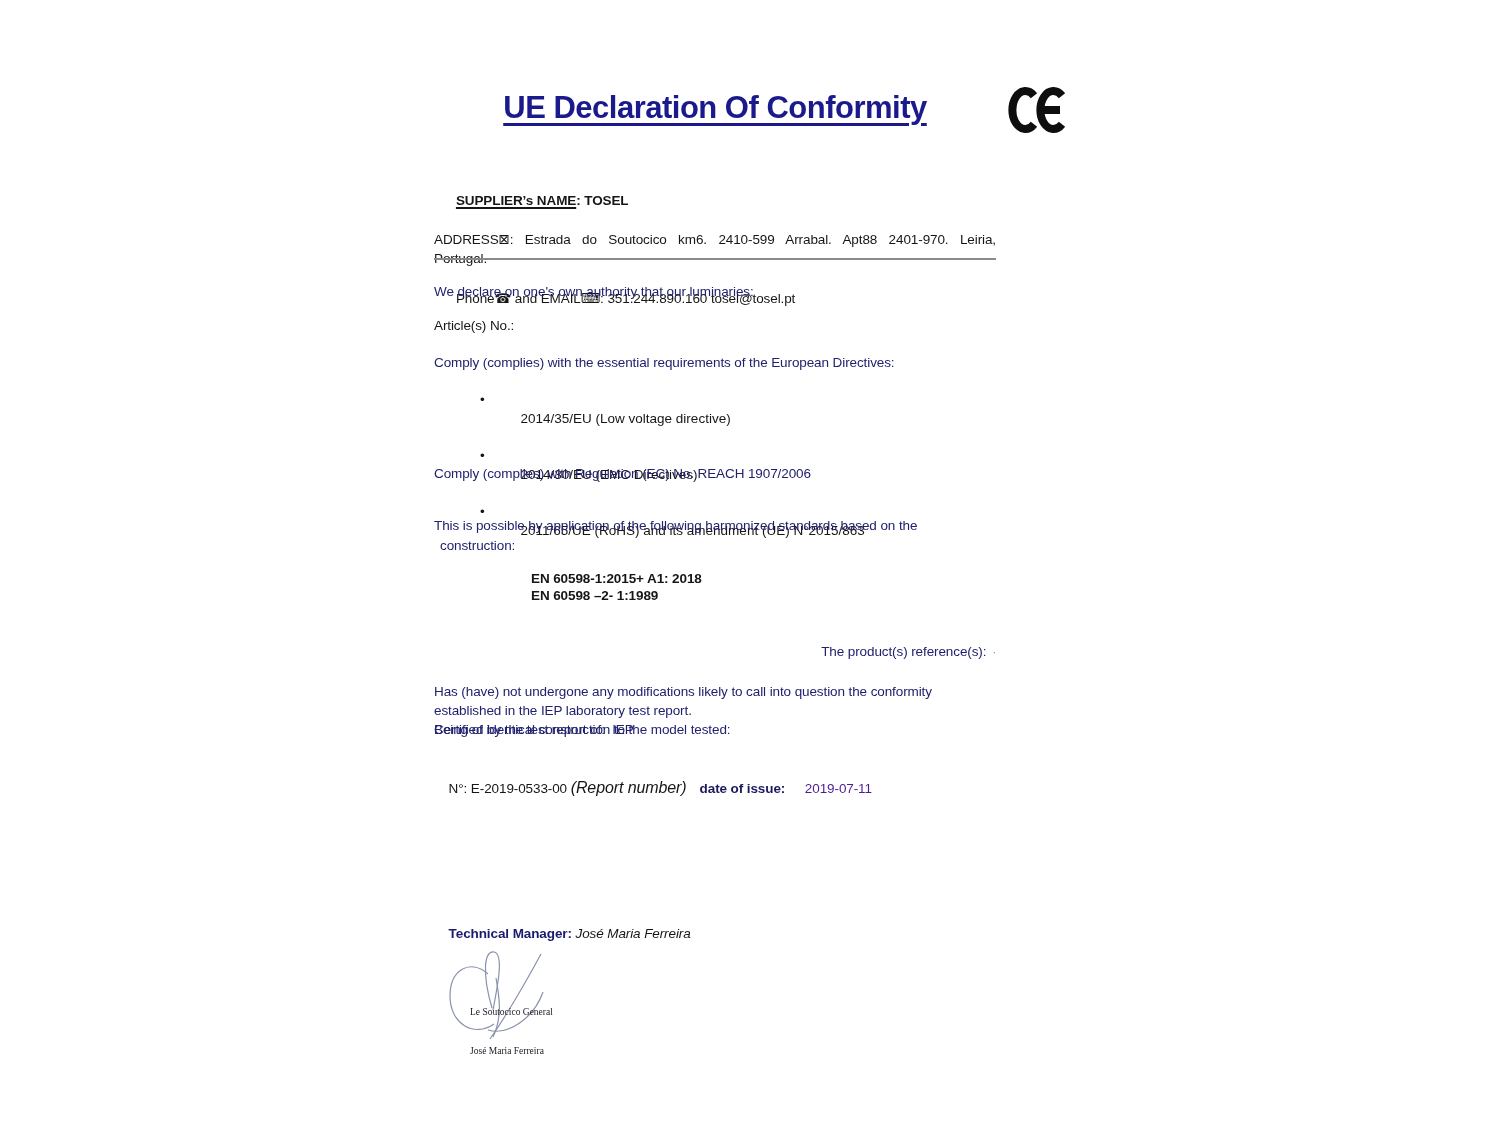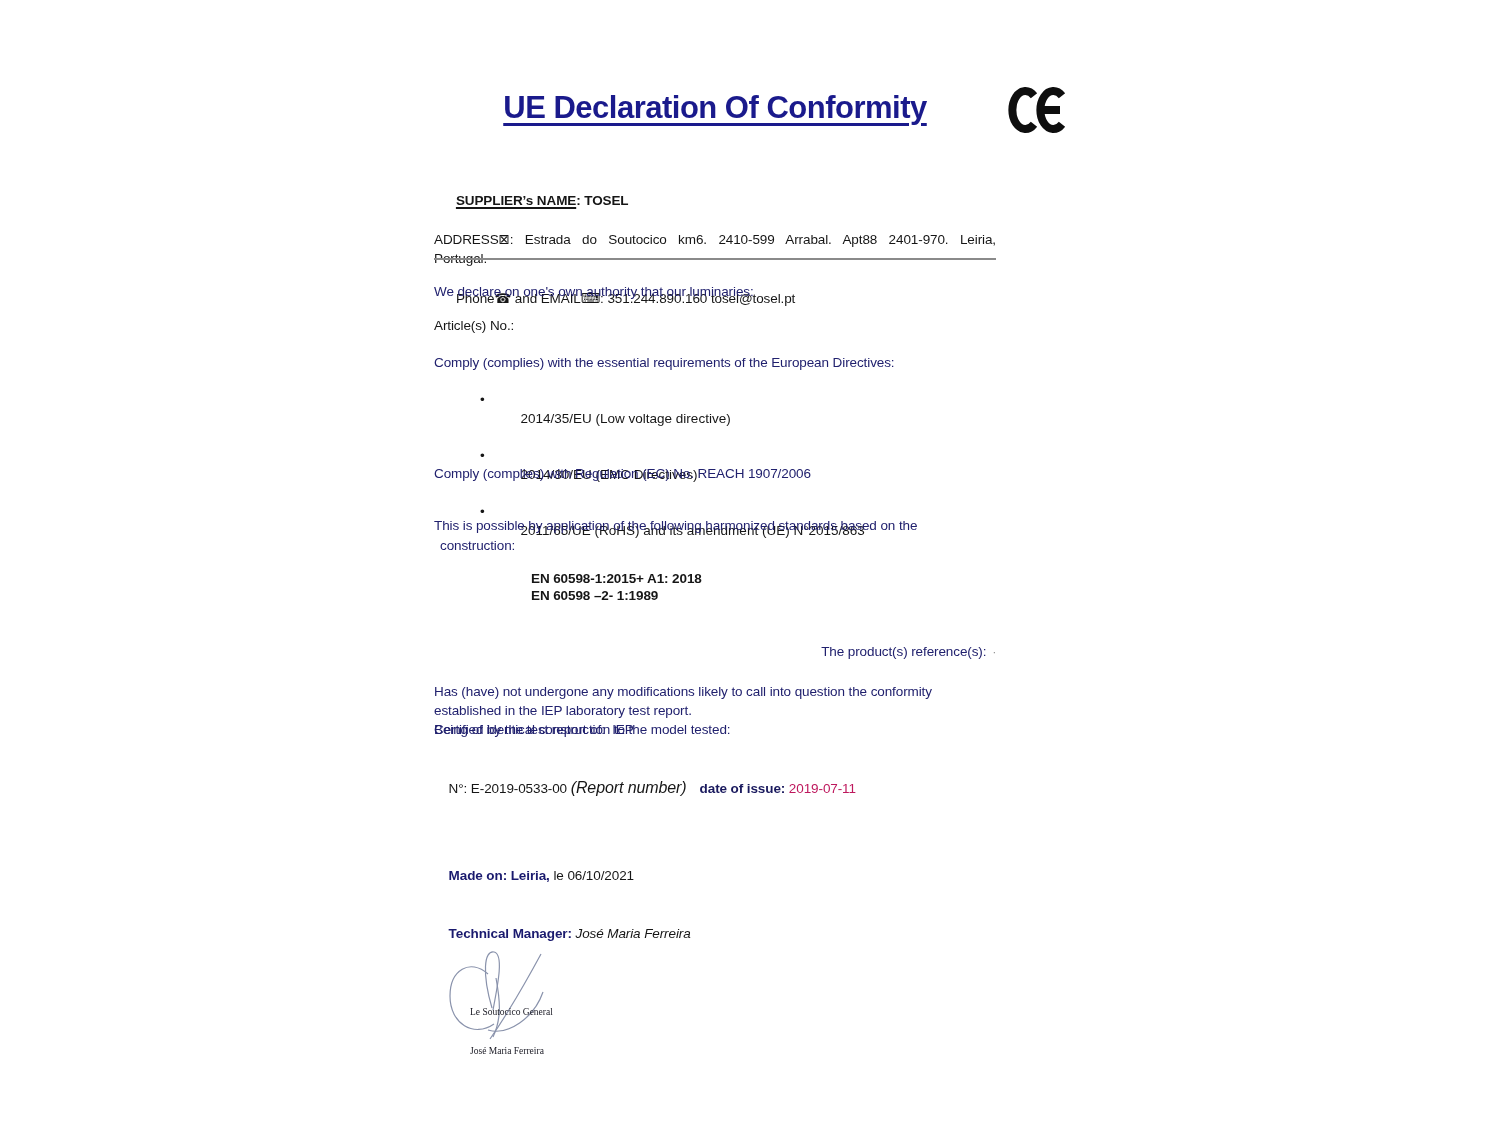--- a/index.html
+++ b/index.html
@@ -20,21 +20,21 @@
     font-size:31px;font-weight:bold;color:#1a1a8c;text-align:center;letter-spacing:-0.5px;
     text-decoration:underline;text-decoration-thickness:2.5px;text-underline-offset:5px;
   }
   .justify-line{text-align:justify;text-align-last:justify;white-space:normal;}
   .hr{height:2px;background:#8a8a8a;}
   .bullet-item{position:relative;padding-left:64px;font-size:13.5px;line-height:18.7px;white-space:pre;}
   .bullet-dot{position:absolute;left:46px;top:0;}
   .standards{padding-left:97px;font-weight:bold;line-height:17.3px;}
   .report-note{font-size:16px;font-style:italic;}
   .date-label{font-weight:bold;color:#1a1a5e;margin-left:13px;}
-  .date-value{color:#be185d;}
+  .date-value{color:#4c1d95;margin-left:16px;}
   .label-navy{font-weight:bold;color:#1a1a6e;}
   .ref-mark{color:#888;font-size:11px;margin-left:6px;}
   .sig-text{
     position:absolute;left:26px;top:38px;font-family:"Liberation Serif","DejaVu Serif",serif;
     font-size:9.5px;line-height:13px;color:#20202a;white-space:pre;
   }
   .icon-glyph{font-family:"DejaVu Sans",sans-serif;}
 </style>
 </head>
 <body>
@@ -104,23 +104,20 @@
     <div class="body-line navy" style="line-height:19.3px;">established in the IEP laboratory test report.</div>
     <div class="body-line navy" style="line-height:19.3px;">Being of identical construction to the model tested:</div>
   </div>
 
   <div class="abs col body-line navy" style="top:720px;">Certified by the test report of:  IEP</div>
 
   <div class="abs col body-line black" style="top:758px;">
     <span>N°: E-2019-0533-00 </span><span class="report-note">(Report number)</span><span class="date-label">date of issue: </span><span class="date-value">2019-07-11</span>
   </div>
 
-  <div class="abs col body-line" style="top:846px;">
-    <span class="label-navy">Made on: Leiria,</span><span class="black"> le 06/10/2021</span>
-  </div>
 
   <div class="abs col body-line" style="top:904px;">
     <span class="label-navy">Technical Manager: </span><span class="black i">José Maria Ferreira</span>
   </div>
 
   <div class="abs" style="left:444px;top:942px;width:130px;height:108px;">
     <svg width="130" height="108" viewBox="0 0 130 108" aria-hidden="true">
       <g fill="none" stroke="#7d87a3" stroke-width="1.2" opacity="0.9">
         <path d="M44,32 C26,16 6,28 6,54 C6,82 30,96 50,82"></path>
         <path d="M48,66 C38,32 40,8 50,10 C60,12 54,42 49,68"></path>

